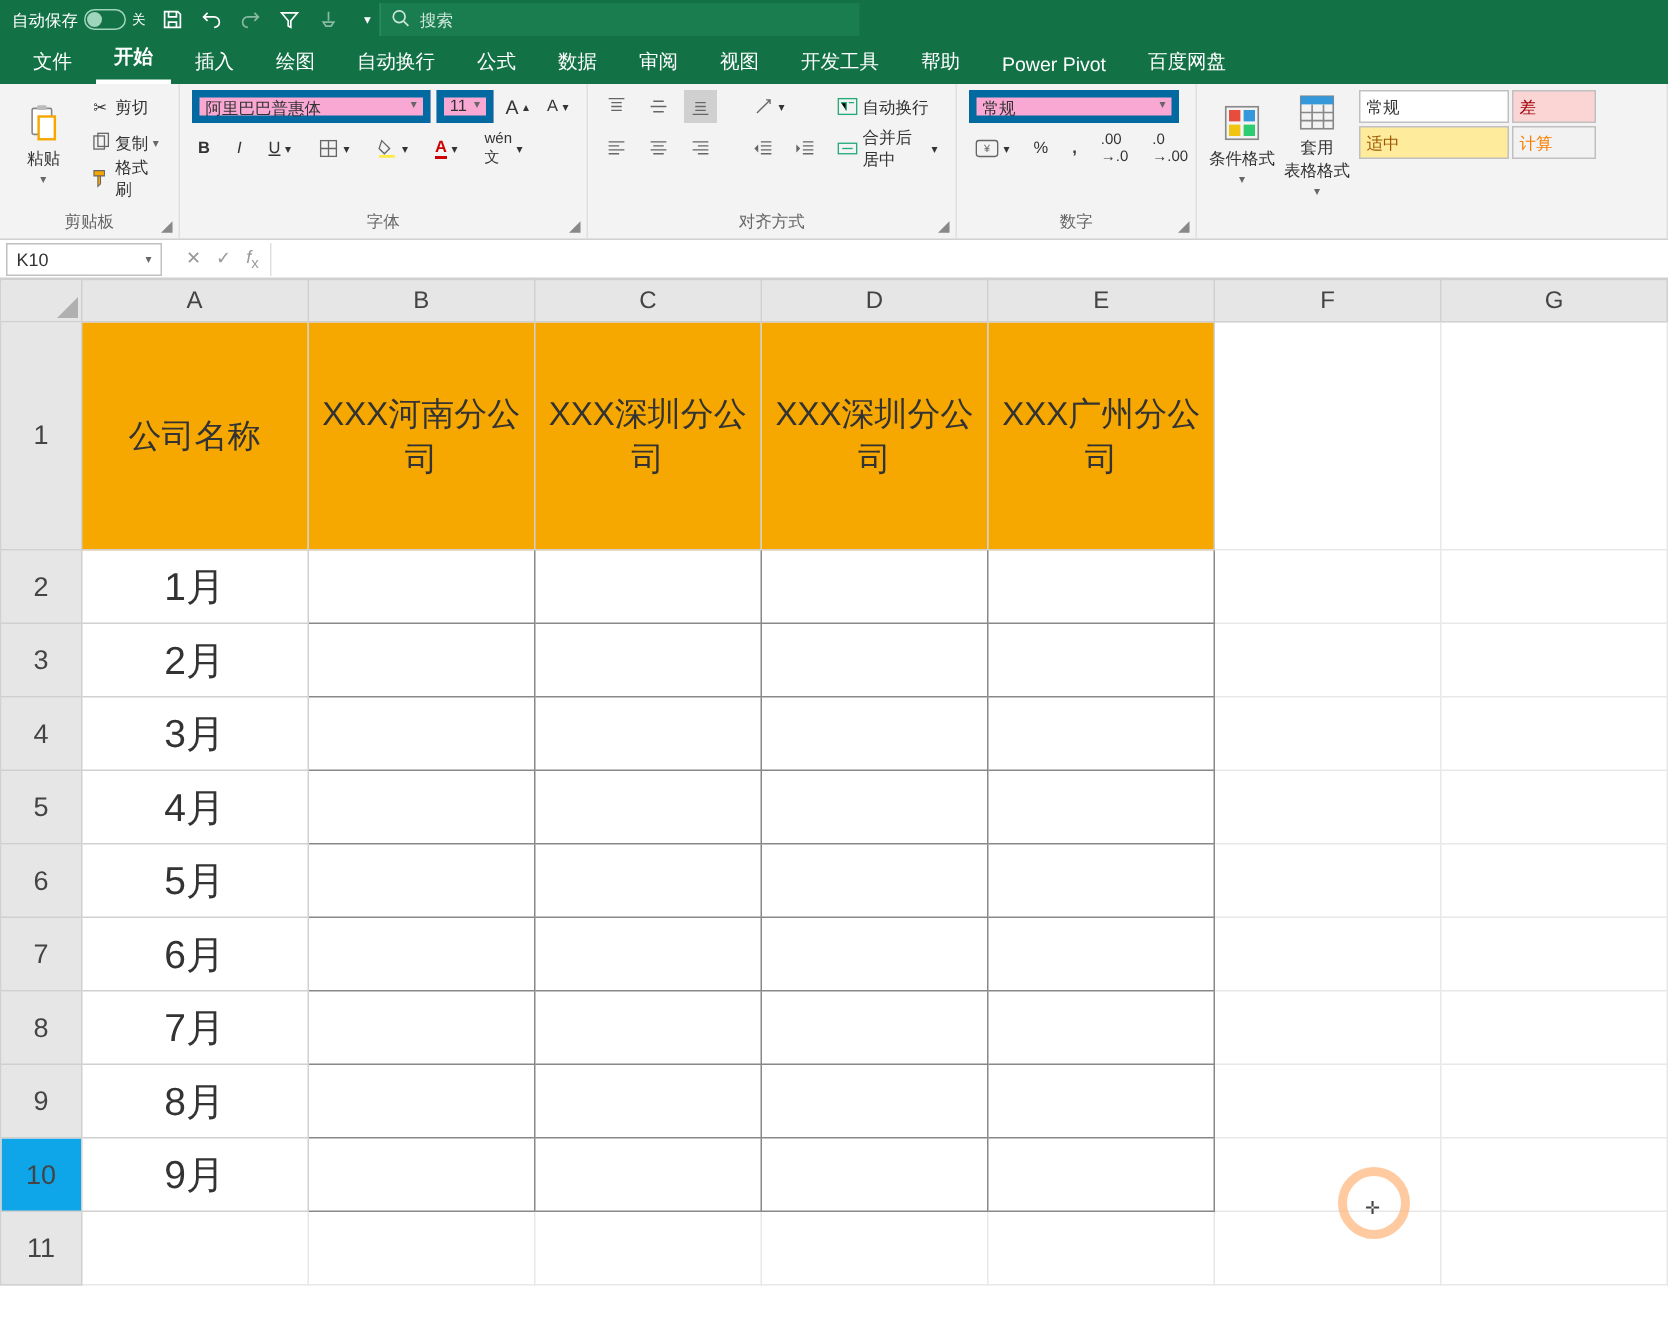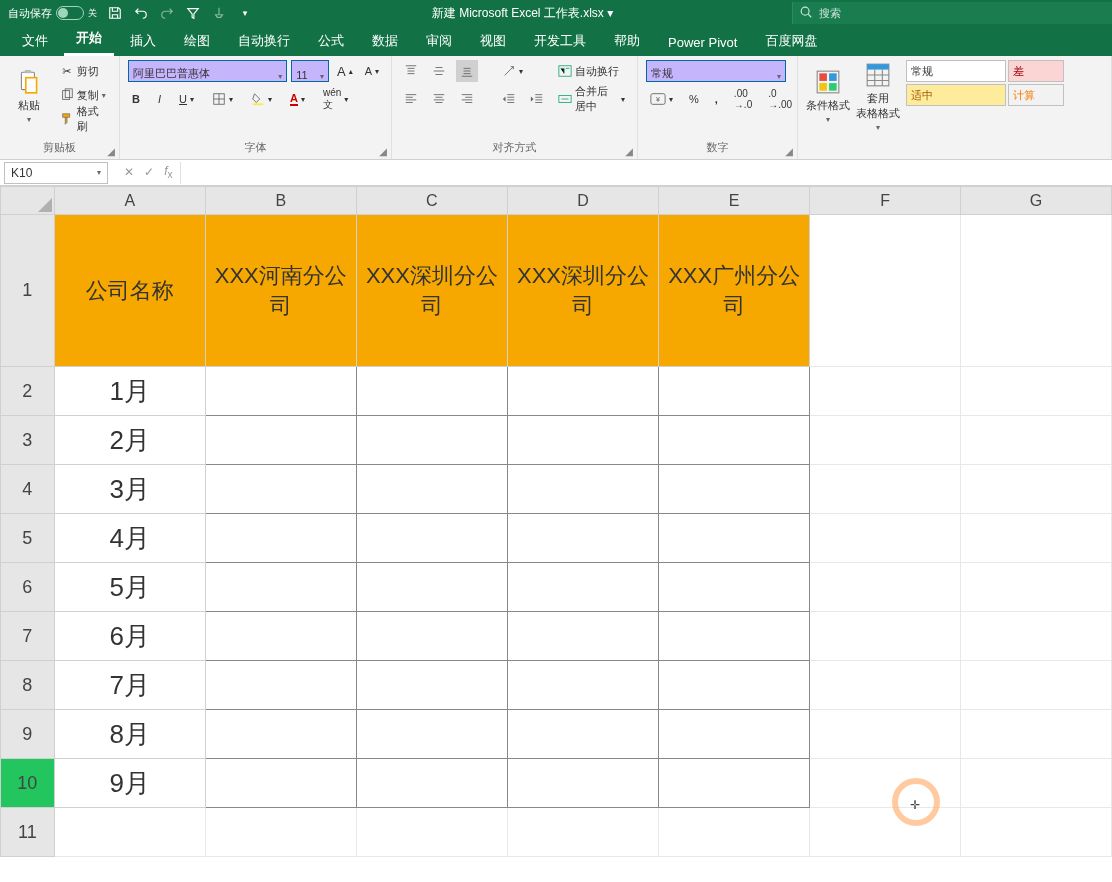--- a/index.html
+++ b/index.html
@@ -21,40 +21,40 @@
 .group{border-right:1px solid #e0e0e0;padding:4px 8px 2px;display:flex;flex-direction:column;justify-content:space-between;}
 .group .label{text-align:center;font-size:11px;color:#666;padding-bottom:2px;position:relative;}
 .group .label .dlg{position:absolute;right:-4px;bottom:0;font-size:10px;color:#888;}
 .group .body{flex:1;display:flex;align-items:flex-start;gap:6px;}
 .col{display:flex;flex-direction:column;gap:2px;}
 .row{display:flex;align-items:center;gap:4px;}
 .btn{height:22px;display:flex;align-items:center;gap:3px;padding:0 4px;font-size:11px;color:#333;}
 .btn .ic{width:14px;height:14px;}
 .bigbtn{display:flex;flex-direction:column;align-items:center;justify-content:center;width:44px;gap:2px;font-size:11px;height:72px;}
 .bigbtn .ic{width:28px;height:28px;}
-.sel{height:22px;border:1px solid #0369a1;background:#c4b5fd;display:flex;align-items:flex-end;padding:0 4px;font-size:11px;}
+.sel{height:22px;border:5px solid #0369a1;background:#f9a8d4;display:flex;align-items:flex-start;padding:0 4px;font-size:11px;}
 .sel.wide{width:172px;justify-content:space-between;}
 .sel.num{width:40px;justify-content:space-between;}
 .ic{display:inline-flex;align-items:center;justify-content:center;}
 .formulabar{height:26px;display:flex;align-items:center;border-bottom:1px solid #d0d0d0;}
 .namebox{width:104px;height:22px;border:1px solid #c0c0c0;margin-left:4px;display:flex;align-items:center;padding:0 6px;font-size:12px;justify-content:space-between;background:#fff;}
 .fx-btns{display:flex;align-items:center;gap:10px;margin-left:16px;color:#999;}
 .fx-input{flex:1;height:22px;border-left:1px solid #e0e0e0;margin-left:8px;}
 .gridwrap{position:relative;}
 .grid{border-collapse:collapse;table-layout:fixed;}
 .grid td,.grid th{border:1px solid #d0d0d0;}
 .colhead th{background:#e6e6e6;height:28px;font-weight:400;font-size:16px;color:#444;}
 .rowhead{background:#e6e6e6;text-align:center;font-size:18px;color:#444;}
 .selall{background:#e6e6e6;width:54px;position:relative;}
 .selall::after{content:"";position:absolute;right:2px;bottom:2px;border-left:14px solid transparent;border-bottom:14px solid #b0b0b0;}
 .datacell{background:#fff;font-size:26px;text-align:center;}
 .headercell{background:#f6a800;font-size:22px;text-align:center;vertical-align:middle;}
 .row1{height:152px;}
 .rowN{height:49px;}
-.rowhead.active{background:#22c55e;margin-left:20px;}
+.rowhead.active{background:#0ea5e9;margin-left:20px;}
 .style-gallery{display:grid;grid-template-columns:100px 56px;grid-template-rows:22px 22px;gap:2px;}
 .style-cell{border:1px solid #c0c0c0;display:flex;align-items:center;padding:0 4px;font-size:11px;}
 .cursor-ring{position:absolute;width:48px;height:48px;border:6px solid rgba(255,180,120,.7);border-radius:50%;left:892px;top:592px;pointer-events:none;}
 .cursor-plus{position:absolute;left:910px;top:612px;font-size:12px;color:#444;pointer-events:none;}
 </style>
 </head>
 <body>
 
 <div class="titlebar">
   <div class="autosave">
@@ -83,21 +83,20 @@
           <path fill="none" stroke="#fff" stroke-width="1.3" d="M2 3h12l-5 6v5l-2-1V9z"></path>
         </svg>
       </span>
     <span class="ic" style="opacity:.5">
         <svg width="14" height="14" viewBox="0 0 16 16">
           <path fill="none" stroke="#fff" stroke-width="1.3" d="M8 2v7 M6 13h4l2-3H4z"></path>
         </svg>
       </span>
     <span class="ic" style="font-size:9px;">▾</span>
   </div>
-  <div class="doc-title">新建 Microsoft Excel 工作表.xlsx ▾</div>
   <div class="searchbox">
     <span class="mag"><svg width="14" height="14" viewBox="0 0 16 16">
           <circle cx="7" cy="7" r="4.5" fill="none" stroke="currentColor" stroke-width="1.3"></circle>
           <path stroke="currentColor" stroke-width="1.3" d="M10.5 10.5 14 14"></path>
         </svg></span>
     <span class="placeholder">搜索</span>
   </div>
 </div>
 
 <div class="tabs" id="tabs">

